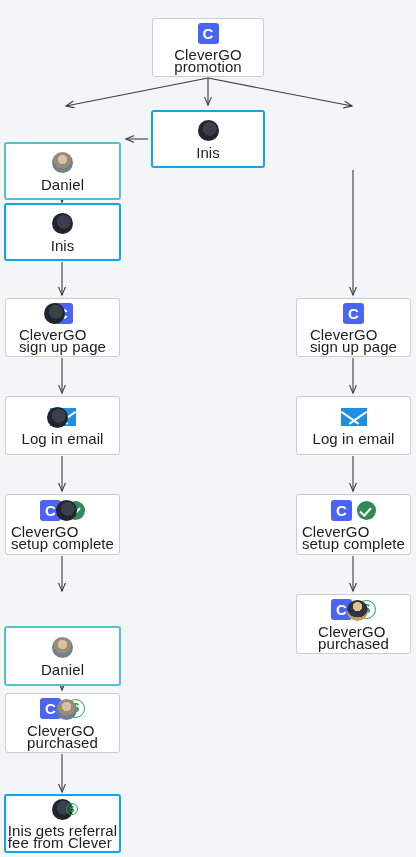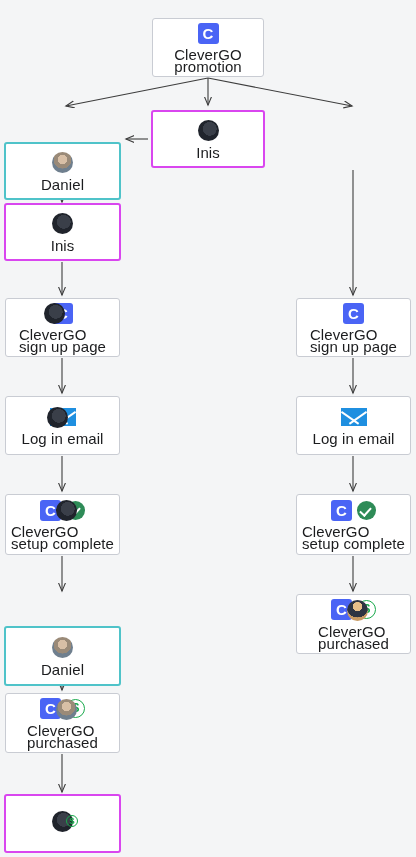--- a/index.html
+++ b/index.html
@@ -33,21 +33,21 @@
     background: #ffffff;
     border: 1px solid #c9ccd3;
     border-radius: 3px;
     display: flex;
     flex-direction: column;
     align-items: center;
     justify-content: center;
     box-shadow: 0 0 0 0 rgba(0,0,0,0);
   }
   .node.teal   { border: 2px solid #4fc3c9; margin-top: 32px; }
-  .node.purple { border: 2px solid #d946ef; }
+  .node.purple { border: 2px solid #0ea5e9; }
 
   .icon-row {
     display: flex;
     align-items: center;
     justify-content: center;
     gap: 5px;
     height: 22px;
     margin-bottom: 5px;
     position: relative;
   }
@@ -267,20 +267,22 @@
     </div>
     <div class="label">CleverGO
 purchased</div>
   </div>
 
   <div class="node purple" style="left:4px; top:794px; width:117px; height:59px;">
     <div class="icon-row">
       <div class="avatar av-inis"></div>
       <div class="dollar-badge small avatar-overlap">$</div>
     </div>
+    <div class="label">Inis gets referral
+fee from Clever</div>
   </div>
 
   <div class="node" style="left:296px; top:298px; width:115px; height:59px;">
     <div class="icon-row">
       <div class="c-logo">C</div>
     </div>
     <div class="label">CleverGO
 sign up page</div>
   </div>
 

